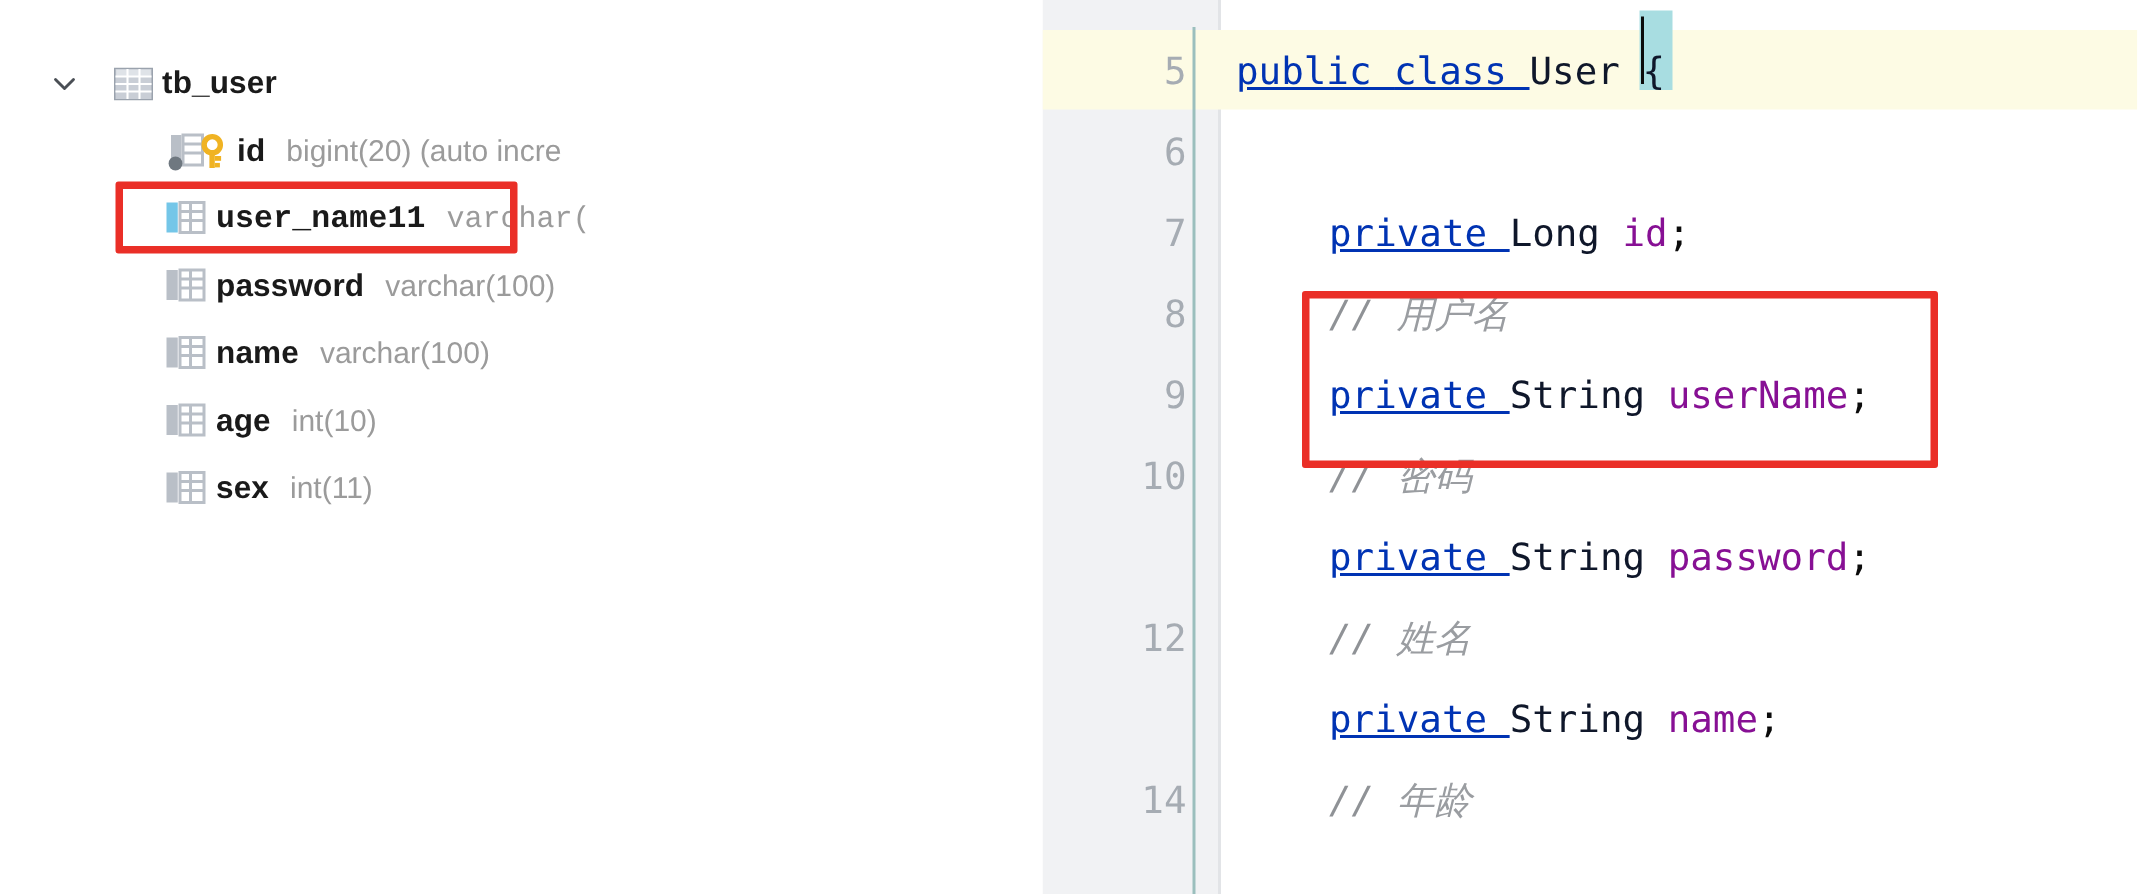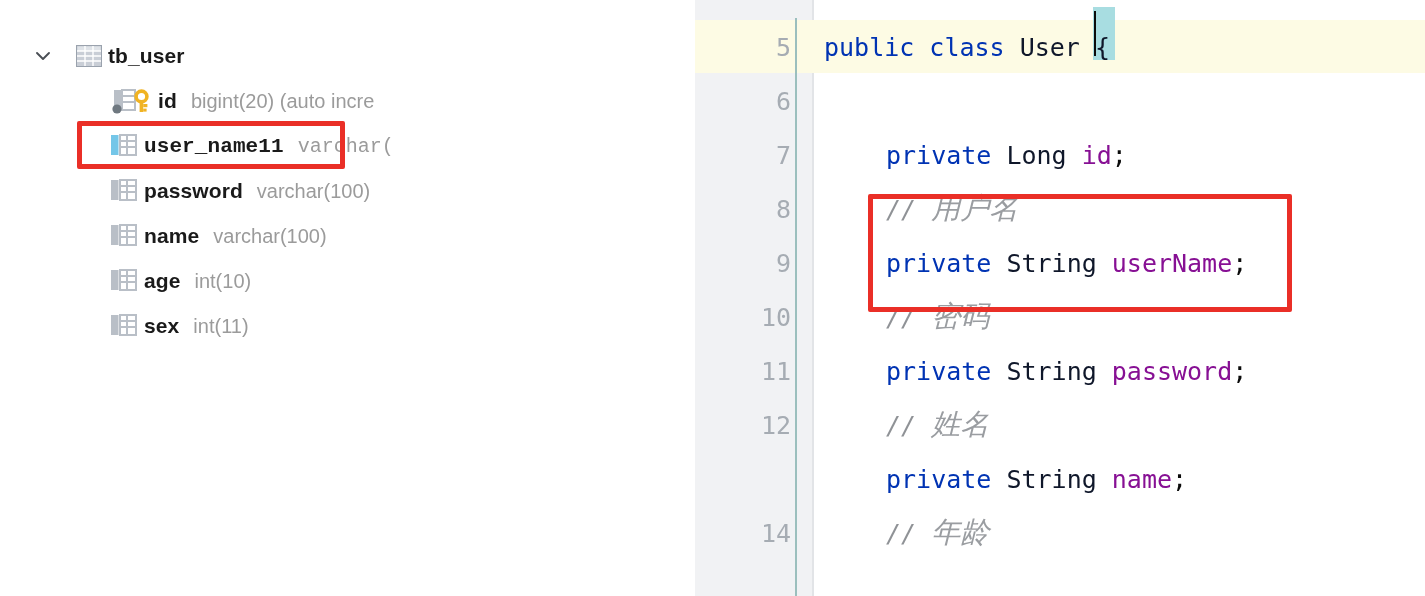--- a/index.html
+++ b/index.html
@@ -67,26 +67,26 @@
     position:absolute; left:0; top:0; width:96px; height:54px;
     display:flex; align-items:center; justify-content:flex-end;
     font-size:25px; color:#a6acb3;
     font-family:"DejaVu Sans Mono","Liberation Mono",monospace;
   }
   .ctext{
     position:absolute; left:130px; top:0; height:54px;
     display:flex; align-items:center;
     font-size:25px; letter-spacing:0px; white-space:pre;
   }
-  .kw{color:#0033b3;}
+  .kw{color:#0033b3;text-decoration:underline;}
   .ty{color:#0f172a;}
   .fld{color:#871094;}
   .pn{color:#0b0b0b;}
   .cm{color:#8f9296; font-style:italic;}
-  .cm-cn{color:#9a9da1; font-style:italic; font-family:"DejaVu Sans",sans-serif; font-size:29px;}
+  .cm-cn{color:#9a9da1; font-style:italic; font-family:"DejaVu Sans",sans-serif; font-size:25px;}
   #caret-row{
     position:absolute; left:-119px; top:22px; width:730px; height:53px;
     background:#fdfbe4;
   }
   #sel-block{
     position:absolute; background:#a8dde1;
   }
   #caret{
     position:absolute; width:2px; background:#0b0b0b;
   }
@@ -226,21 +226,20 @@
         </div>
         <div class="code-line" style="top: 236px;">
           <div class="ln" style="left: -119px;">9</div>
           <div class="ctext" style="left: 72px;"><span class="kw">private </span><span class="ty">String </span><span class="fld">userName</span><span class="pn">;</span></div>
         </div>
         <div class="code-line" style="top: 290px;">
           <div class="ln" style="left: -119px;">10</div>
           <div class="ctext" style="left: 72px;"><span class="cm">// </span><span class="cm-cn">密码</span></div>
         </div>
         <div class="code-line" style="top: 344px;">
-          <div class="ln" style="left: -119px;">11</div>
           <div class="ctext" style="left: 72px;"><span class="kw">private </span><span class="ty">String </span><span class="fld">password</span><span class="pn">;</span></div>
         </div>
         <div class="code-line" style="top: 398px;">
           <div class="ln" style="left: -119px;">12</div>
           <div class="ctext" style="left: 72px;"><span class="cm">// </span><span class="cm-cn">姓名</span></div>
         </div>
         <div class="code-line" style="top: 452px;">
           <div class="ctext" style="left: 72px;"><span class="kw">private </span><span class="ty">String </span><span class="fld">name</span><span class="pn">;</span></div>
         </div>
         <div class="code-line" style="top: 506px;">

